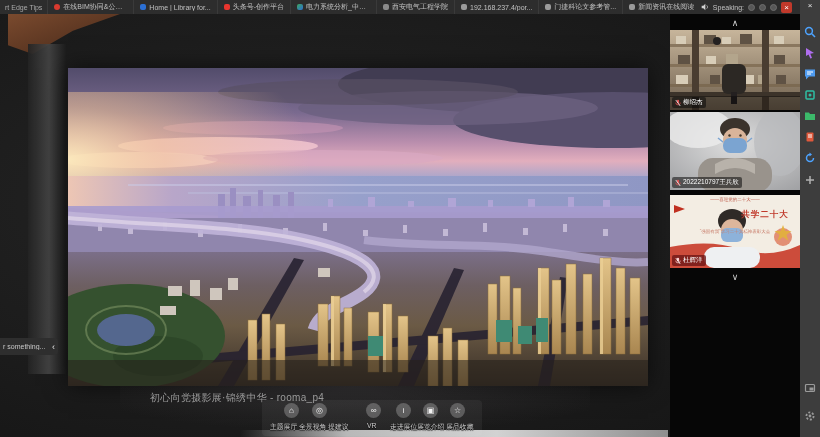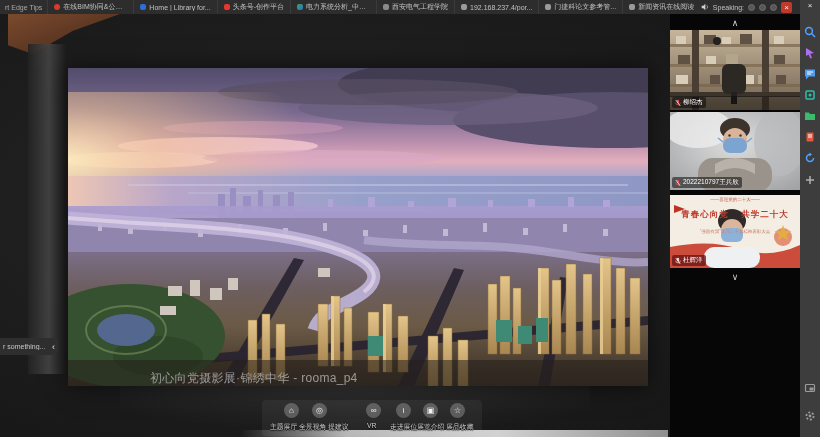--- a/index.html
+++ b/index.html
@@ -26,21 +26,21 @@
   #room{position:absolute;left:0;top:14px;width:670px;height:423px;background:
     radial-gradient(120% 90% at 45% 45%, #262626 0%, #1b1b1b 55%, #121212 100%);overflow:hidden}
   #beam{position:absolute;left:8px;top:0;width:112px;height:40px;
     background:linear-gradient(160deg,#7a4a2e 0%,#5d3722 55%,#3a2315 100%);
     clip-path:polygon(0 0,100% 0,58% 42%,22% 100%,0 78%)}
   #wallstrip{position:absolute;left:28px;top:30px;width:38px;height:330px;
     background:linear-gradient(to right,#232323,#454545 55%,#1d1d1d);opacity:.9}
   #photo{position:absolute;left:68px;top:54px;width:580px;height:318px;
     box-shadow:0 0 22px rgba(0,0,0,.6)}
   #photo svg{display:block;width:100%;height:100%}
-  #caption{position:absolute;left:150px;top:356px;width:300px;font-size:12px;color:#9a9a9a;letter-spacing:.3px}
+  #caption{position:absolute;left:150px;top:377px;width:300px;font-size:10px;color:#9a9a9a;letter-spacing:.3px}
   #floorstrip{position:absolute;left:240px;top:416px;width:428px;height:7px;
     background:linear-gradient(to right,rgba(170,170,170,0),#b5b5b5 25%,#d2d2d2 60%,#8f8f8f)}
   #floorglow{position:absolute;left:120px;top:372px;width:470px;height:46px;
     background:radial-gradient(60% 100% at 50% 0,rgba(160,150,160,.14),rgba(0,0,0,0))}
 
   
   #chatbar{position:absolute;left:0;top:324px;width:58px;height:17px;background:#2e2e2e;
     border-radius:0 4px 4px 0;display:flex;align-items:center;font-size:7px;color:#c9c9c9}
   #chatbar .txt{padding-left:3px;overflow:hidden;white-space:nowrap;flex:1}
   #chatbar .chev{color:#e6e6e6;font-size:9px;padding-right:3px}
@@ -384,21 +384,20 @@
       <path d="M4,10 L15,14 L4,18 Z" fill="#c03020"></path>
       <circle cx="113" cy="42" r="9" fill="#d85c3a" opacity=".65"></circle>
       <path d="M113,30 l2.3,6 6.2,0 -5,3.8 1.9,6 -5.4,-3.7 -5.4,3.7 1.9,-6 -5,-3.8 6.2,0 Z" fill="#e2b13c" opacity=".9"></path>
       <path d="M0,52 Q40,44 70,54 Q100,64 130,50 L130,73 L0,73 Z" fill="#c8402e" opacity=".93"></path>
       <ellipse cx="62" cy="26" rx="14" ry="12" fill="#2f2a27"></ellipse>
       <ellipse cx="62" cy="35" rx="11" ry="11" fill="#dcb69c"></ellipse>
       <rect x="51" y="33" width="22" height="14" rx="6" fill="#8db2da"></rect>
       <rect x="34" y="52" width="56" height="21" rx="10" fill="#eef0f2"></rect>
     </svg>
     <div class="banner-text bt-top">——喜迎党的二十大——</div>
-    <div class="banner-text bt-title-l">青春心向党</div>
     <div class="banner-text bt-title-r">共学二十大</div>
     <div class="banner-text bt-sub">“强国有我”学习二十大精神表彰大会</div>
     <div class="badge red">
       <svg width="6" height="8" viewBox="0 0 8 10">
           <rect x="2.5" y="0.5" width="3" height="5" rx="1.5" fill="#ffd0d0"></rect>
           <path d="M1,4.5 a3,3 0 0 0 6,0" stroke="#ffd0d0" stroke-width="1" fill="none"></path>
           <line x1="1" y1="1" x2="7" y2="9" stroke="#fff" stroke-width="1"></line>
         </svg>
       <span>杜辉洋</span>
     </div>

